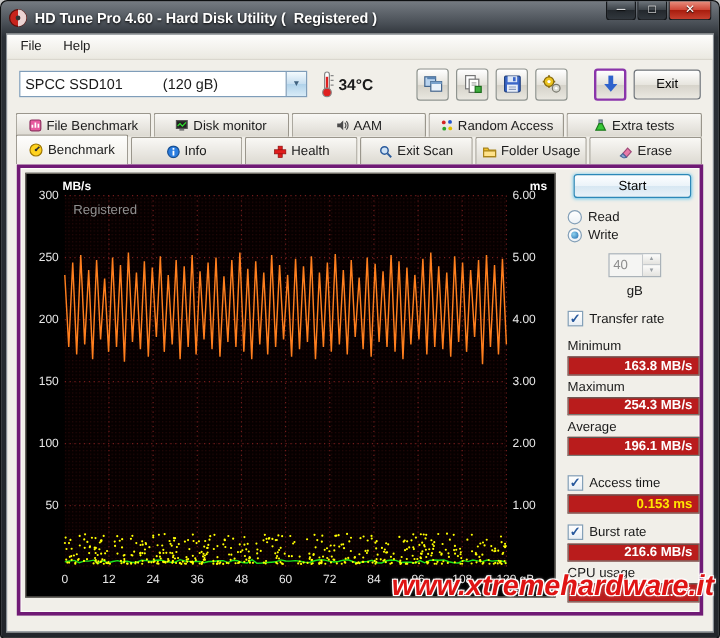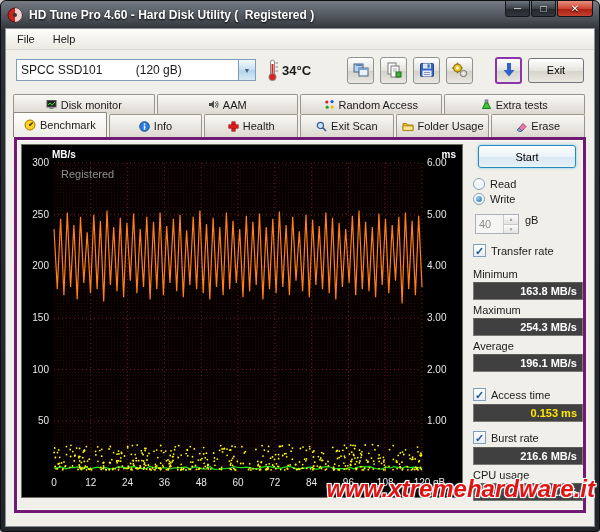--- a/index.html
+++ b/index.html
@@ -67,31 +67,31 @@
     border:1px solid #2c88b8;border-radius:3px;box-shadow:0 0 3px #6cc8ee;
     font-size:11px;font-family:"Liberation Sans",sans-serif;cursor:default;}
   .optrow{display:flex;align-items:flex-end;gap:5px;margin:0 0 3px 2px;cursor:default;}
   .optrow.mb8{margin-bottom:8px;}
   .rb{width:12px;height:12px;flex:none;border-radius:50%;border:1px solid #84a0b8;background:linear-gradient(#fff,#edf2f6);}
   .rb.checked::after{content:"";display:block;width:6px;height:6px;margin:2px;border-radius:50%;
     background:radial-gradient(circle at 35% 35%,#8fd2ef,#1f6aae);}
   .cb{width:13px;height:13px;flex:none;border:1px solid #84a0b8;background:linear-gradient(#fff,#e8eef4);
     text-align:center;line-height:12px;}
   .cb.checked::after{content:"\2713";color:#27589c;font-size:11px;font-weight:bold;}
-  .spinrow{display:flex;gap:6px;margin:1px 0 10px 4px;}
+  .spinrow{display:flex;align-items:center;gap:6px;margin:1px 0 10px 4px;flex-direction:column;}
   .spinner{width:44px;height:20px;border:1px solid #aab2b8;background:#f5f5f3;display:flex;}
   .spinval{flex:1;width:24px;border:none;background:transparent;color:#8d8d8d;font-size:11px;padding:0 3px;
     font-family:"Liberation Sans",sans-serif;}
   .spinbtns{width:15px;display:flex;flex-direction:column;border-left:1px solid #c6cacd;}
   .sb{flex:1;font-size:5px;color:#9aa0a5;display:flex;align-items:center;justify-content:center;
     background:linear-gradient(#fcfcfb,#e4e3df);}
   .sb + .sb{border-top:1px solid #c6cacd;}
   .vlabel{margin:0 0 2px 2px;}
   .vlabel.mt{margin-top:8px;}
-  .valuebox{width:110px;height:18px;margin:0 0 4px 2px;background:#404040;border:1px solid #7a7a74;
+  .valuebox{width:110px;height:18px;margin:0 0 4px 2px;background:#b91c1c;border:1px solid #7a7a74;
     border-top-color:#5c5c58;color:#fff;font-weight:bold;font-size:11px;
     display:flex;align-items:center;justify-content:flex-end;padding:0 5px;white-space:nowrap;}
   .valuebox.yellow{color:#ffe600;}
   .gap12{height:12px;flex:none;}
   .gap6{height:5px;flex:none;}
 
   
   .watermark{position:absolute;right:4px;bottom:28px;font-size:24px;font-weight:bold;font-style:italic;
     color:#e01414;z-index:9;letter-spacing:0;
     text-shadow:-1px -1px 0 #fff,1px -1px 0 #fff,-1px 1px 0 #fff,1px 1px 0 #fff,0 0 3px #fff;pointer-events:none;}
@@ -184,20 +184,31 @@
         <svg width="18" height="18" viewBox="0 0 18 18">
             <rect x="7" y="2" width="4" height="7" fill="#2e62cc"></rect>
             <polygon points="3.5,9 14.5,9 9,15.5" fill="#2e62cc"></polygon>
           </svg>
       </button>
 
       <button class="exit-btn">Exit</button>
     </div>
 
     <div class="tabrow row1">
+      <div class="tab">
+        <span class="ticon">
+            <svg width="11" height="11" viewBox="0 0 11 11">
+              <rect x="1" y="1" width="9" height="9" rx="1.5" fill="#e85aa0" stroke="#903060"></rect>
+              <line x1="3" y1="7.5" x2="3" y2="5" stroke="#fff" stroke-width="1.4"></line>
+              <line x1="5.5" y1="7.5" x2="5.5" y2="3" stroke="#fff" stroke-width="1.4"></line>
+              <line x1="8" y1="7.5" x2="8" y2="4.2" stroke="#fff" stroke-width="1.4"></line>
+            </svg>
+          </span>
+        <span>File Benchmark</span>
+      </div>
       <div class="tab">
         <span class="ticon">
             <svg width="11" height="11" viewBox="0 0 11 11">
               <rect x="1" y="1.5" width="9" height="6.5" fill="#222" stroke="#555"></rect>
               <polyline points="2,6 4,4 6,6.2 9,3" fill="none" stroke="#2ee62e"></polyline>
               <rect x="3.5" y="8.5" width="4" height="1.4" fill="#777"></rect>
             </svg>
           </span>
         <span>Disk monitor</span>
       </div>

